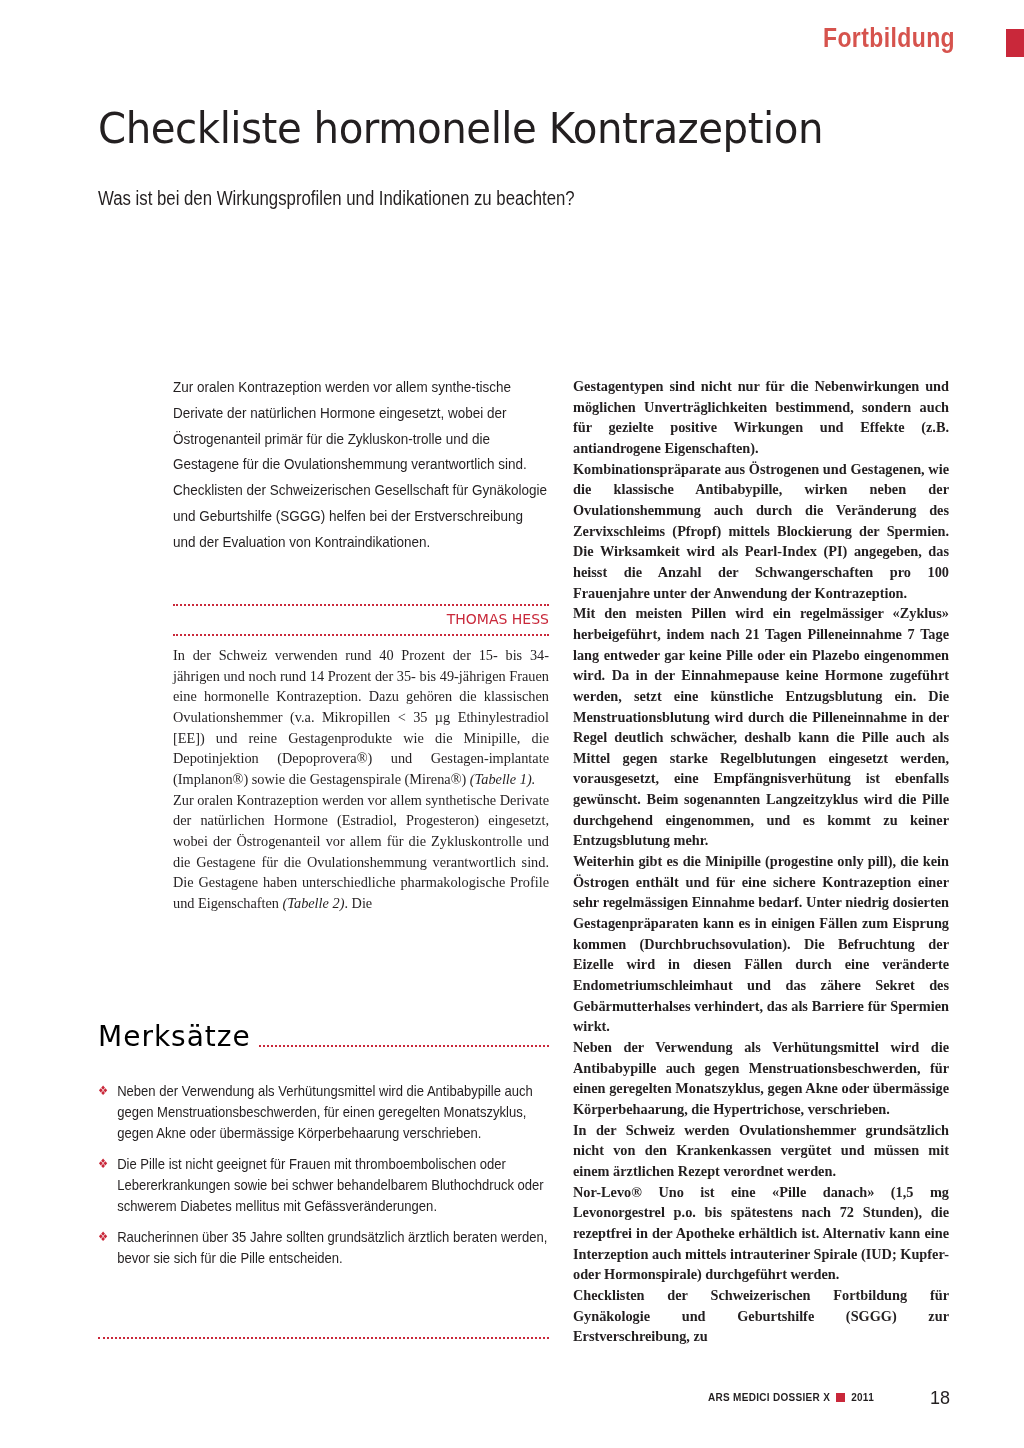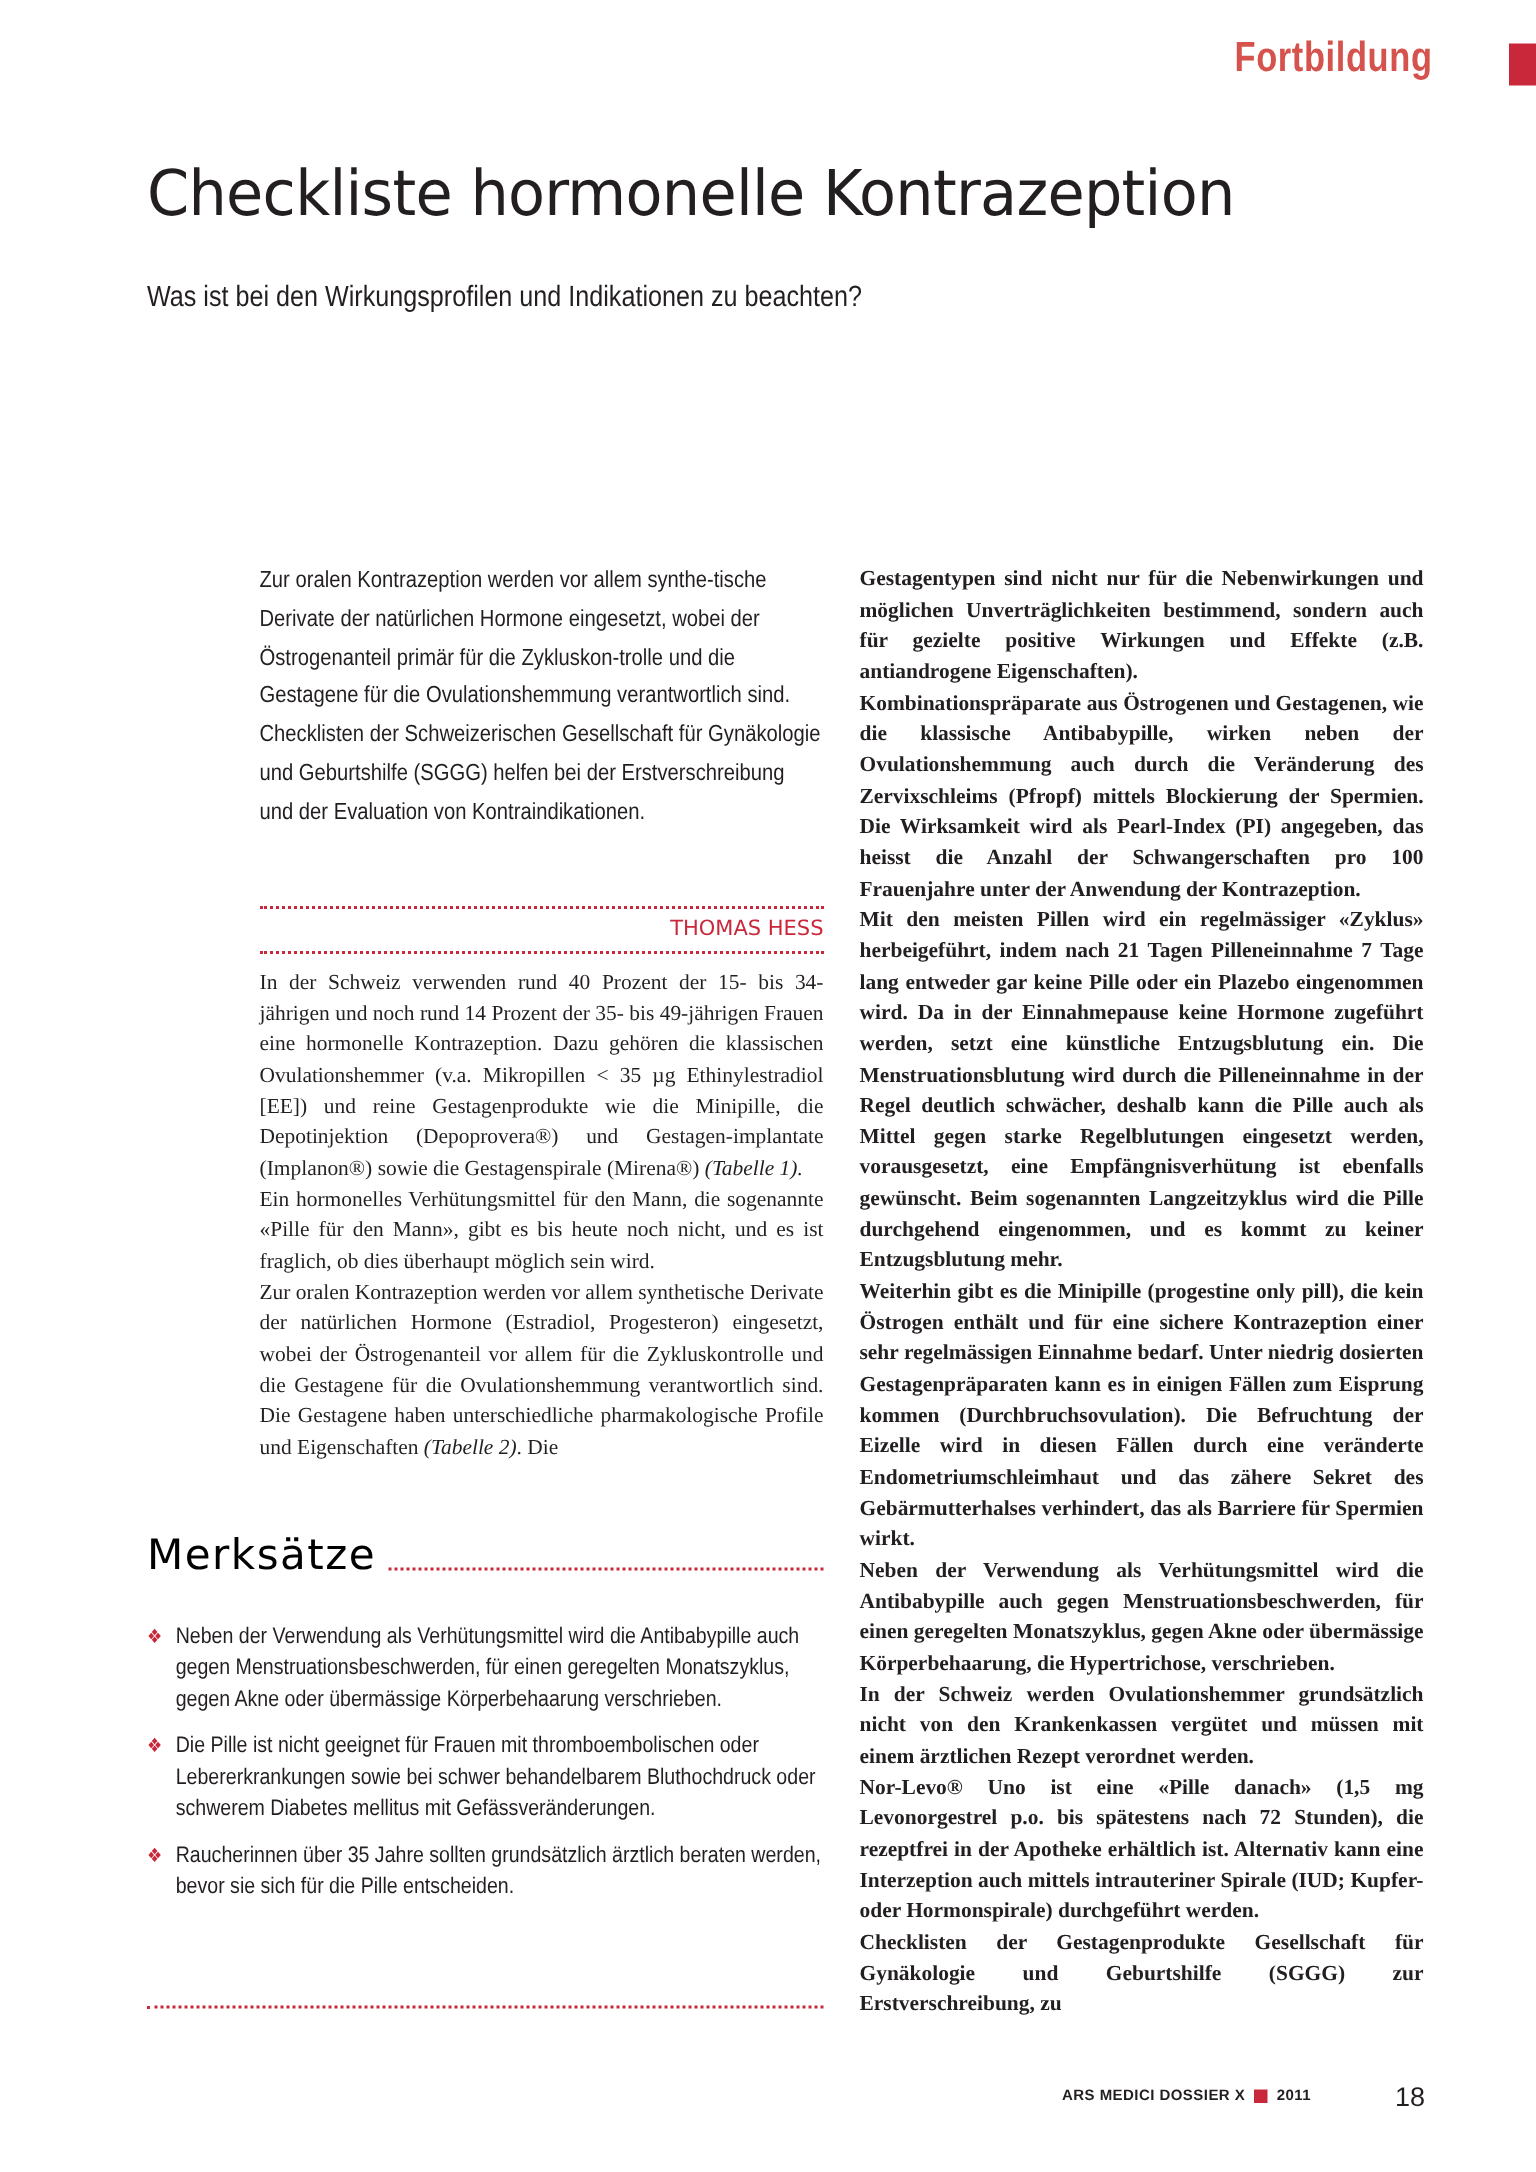--- a/index.html
+++ b/index.html
@@ -70,33 +70,32 @@
 <h2 class="subtitle">Was ist bei den Wirkungsprofilen und Indikationen zu beachten?</h2>
 
 <div class="lead">Zur oralen Kontrazeption werden vor allem synthe-tische Derivate der natürlichen Hormone eingesetzt, wobei der Östrogenanteil primär für die Zykluskon-trolle und die Gestagene für die Ovulationshemmung verantwortlich sind. Checklisten der Schweizerischen Gesellschaft für Gynäkologie und Geburtshilfe (SGGG) helfen bei der Erstverschreibung und der Evaluation von Kontraindikationen.</div>
 
 <div class="dotline" style="left:173px;top:604px;width:376px;"></div>
 <div class="author">THOMAS HESS</div>
 <div class="dotline" style="left:173px;top:634px;width:376px;"></div>
 
 <div class="col col-left">
   <p><span>In der Schweiz verwenden rund 40 Prozent der 15- bis 34-jährigen und noch rund 14 Prozent der 35- bis 49-jährigen Frauen eine hormonelle Kontrazeption. Dazu gehören die klassischen Ovulationshemmer (v.a. Mikropillen &lt; 35 µg Ethinylestradiol [EE]) und reine Gestagenprodukte wie die Minipille, die Depotinjektion (Depoprovera®) und Gestagen-implantate (Implanon®) sowie die Gestagenspirale (Mirena®) </span><em>(Tabelle 1).</em></p>
-  <p>Ein hormonelles Verhütungsmittel für den Mann, die sogenannte «Pille für den Mann», gibt es bis heute noch nicht, und es ist fraglich, ob dies überhaupt möglich sein wird.</p>
   <p><span>Zur oralen Kontrazeption werden vor allem synthetische Derivate der natürlichen Hormone (Estradiol, Progesteron) eingesetzt, wobei der Östrogenanteil vor allem für die Zykluskontrolle und die Gestagene für die Ovulationshemmung verantwortlich sind. Die Gestagene haben unterschiedliche pharmakologische Profile und Eigenschaften </span><em>(Tabelle 2)</em><span>. Die</span></p>
 </div>
 
 <div class="col col-right">
   <p>Gestagentypen sind nicht nur für die Nebenwirkungen und möglichen Unverträglichkeiten bestimmend, sondern auch für gezielte positive Wirkungen und Effekte (z.B. antiandrogene Eigenschaften).</p>
   <p>Kombinationspräparate aus Östrogenen und Gestagenen, wie die klassische Antibabypille, wirken neben der Ovulationshemmung auch durch die Veränderung des Zervixschleims (Pfropf) mittels Blockierung der Spermien. Die Wirksamkeit wird als Pearl-Index (PI) angegeben, das heisst die Anzahl der Schwangerschaften pro 100 Frauenjahre unter der Anwendung der Kontrazeption.</p>
   <p>Mit den meisten Pillen wird ein regelmässiger «Zyklus» herbeigeführt, indem nach 21 Tagen Pilleneinnahme 7 Tage lang entweder gar keine Pille oder ein Plazebo eingenommen wird. Da in der Einnahmepause keine Hormone zugeführt werden, setzt eine künstliche Entzugsblutung ein. Die Menstruationsblutung wird durch die Pilleneinnahme in der Regel deutlich schwächer, deshalb kann die Pille auch als Mittel gegen starke Regelblutungen eingesetzt werden, vorausgesetzt, eine Empfängnisverhütung ist ebenfalls gewünscht. Beim sogenannten Langzeitzyklus wird die Pille durchgehend eingenommen, und es kommt zu keiner Entzugsblutung mehr.</p>
   <p>Weiterhin gibt es die Minipille (progestine only pill), die kein Östrogen enthält und für eine sichere Kontrazeption einer sehr regelmässigen Einnahme bedarf. Unter niedrig dosierten Gestagenpräparaten kann es in einigen Fällen zum Eisprung kommen (Durchbruchsovulation). Die Befruchtung der Eizelle wird in diesen Fällen durch eine veränderte Endometriumschleimhaut und das zähere Sekret des Gebärmutterhalses verhindert, das als Barriere für Spermien wirkt.</p>
   <p>Neben der Verwendung als Verhütungsmittel wird die Antibabypille auch gegen Menstruationsbeschwerden, für einen geregelten Monatszyklus, gegen Akne oder übermässige Körperbehaarung, die Hypertrichose, verschrieben.</p>
   <p>In der Schweiz werden Ovulationshemmer grundsätzlich nicht von den Krankenkassen vergütet und müssen mit einem ärztlichen Rezept verordnet werden.</p>
   <p>Nor-Levo® Uno ist eine «Pille danach» (1,5 mg Levonorgestrel p.o. bis spätestens nach 72 Stunden), die rezeptfrei in der Apotheke erhältlich ist. Alternativ kann eine Interzeption auch mittels intrauteriner Spirale (IUD; Kupfer- oder Hormonspirale) durchgeführt werden.</p>
-  <p>Checklisten der Gestagenprodukte Gesellschaft für Gynäkologie und Geburtshilfe (SGGG) zur Erstverschreibung, zu</p>
+  <p>Checklisten der Schweizerischen Fortbildung für Gynäkologie und Geburtshilfe (SGGG) zur Erstverschreibung, zu</p>
 </div>
 
 <div class="merk-title">Merksätze</div>
 <div class="merk-dots"></div>
 
 <ul class="merk-list">
   <li class="merk-item">
     <span class="bullet">❖</span>
     <span>Neben der Verwendung als Verhütungsmittel wird die Antibabypille auch gegen Menstruationsbeschwerden, für einen geregelten Monatszyklus, gegen Akne oder übermässige Körperbehaarung verschrieben.</span>
   </li>

